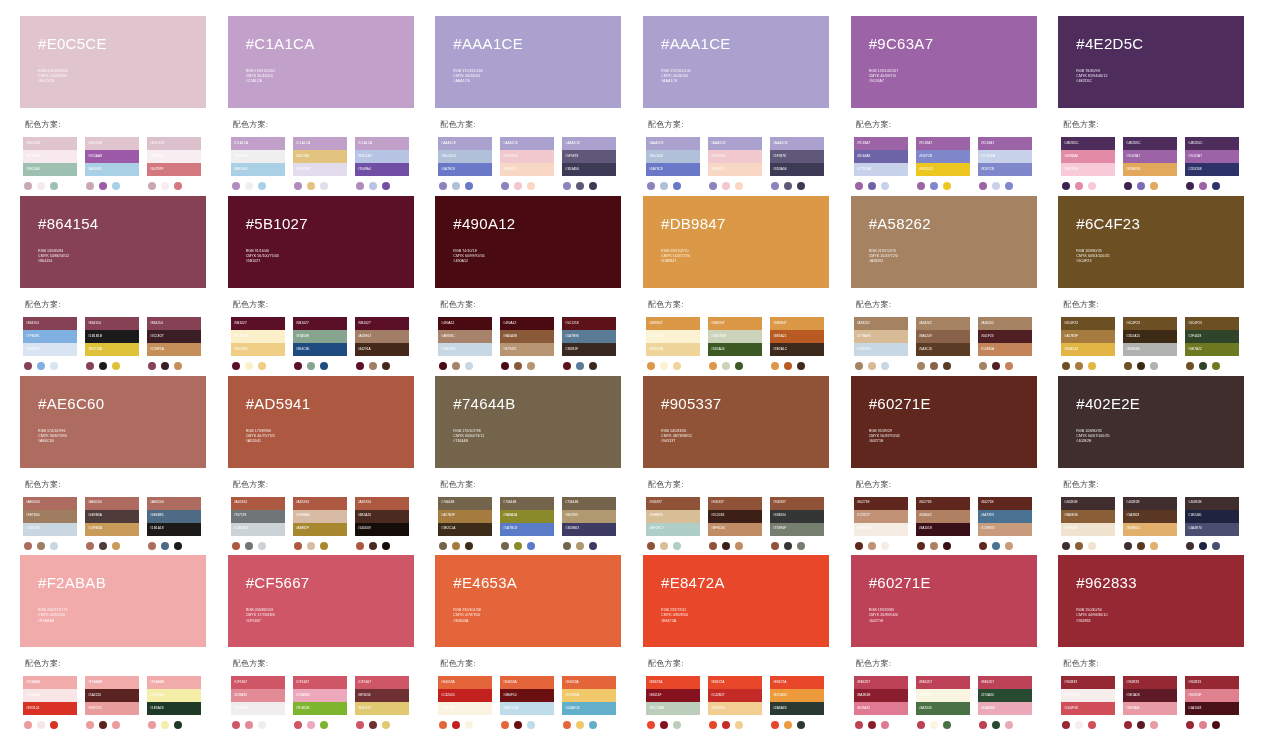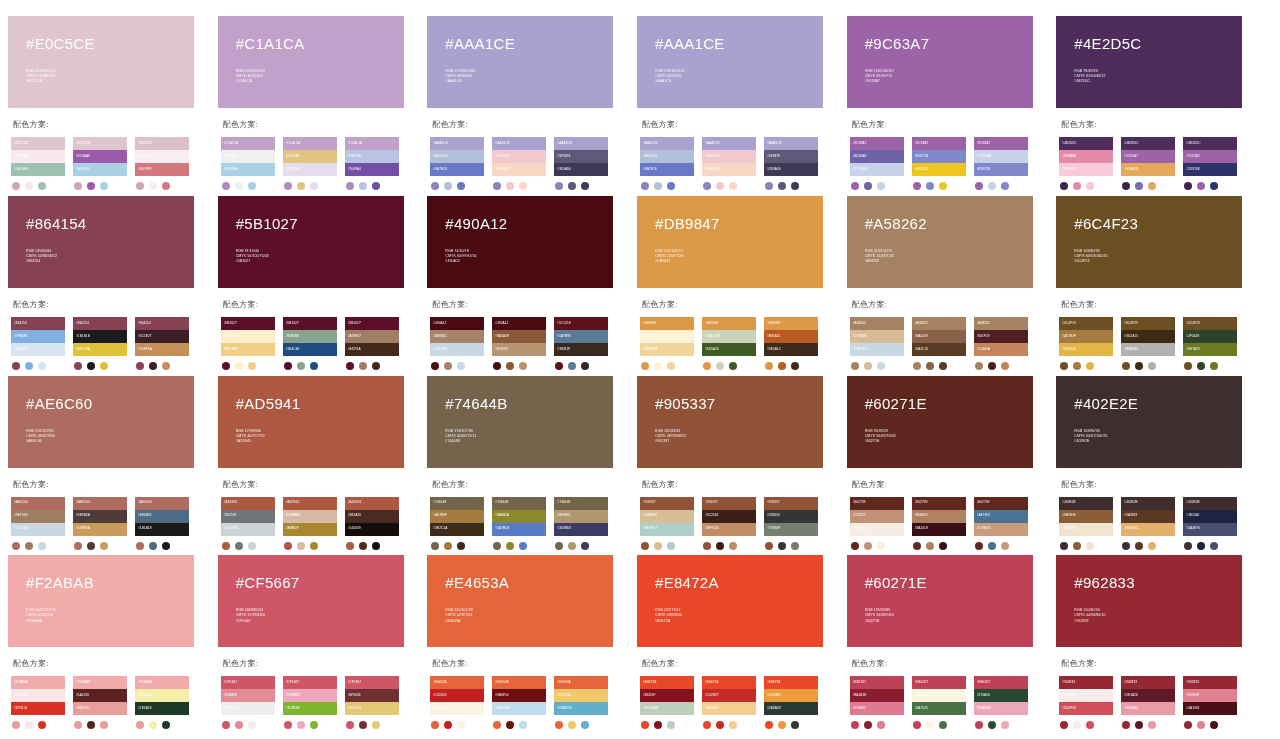--- a/index.html
+++ b/index.html
@@ -9,21 +9,21 @@
     background: #ffffff;
     font-family: "Liberation Sans", "DejaVu Sans", sans-serif;
     overflow: hidden;
   }
   #grid {
     display: grid;
     grid-template-columns: repeat(6, 1fr);
     grid-template-rows: repeat(4, 1fr);
     width: 1280px;
     height: 739px;
-    padding: 16px 20px 8px 8px;
+    padding: 16px 20px 8px 20px;
     column-gap: 6px;
     row-gap: 4px;
   }
   .card {
     display: flex;
     flex-direction: column;
     width: 100%;
     overflow: hidden;
   }
   .hero {

